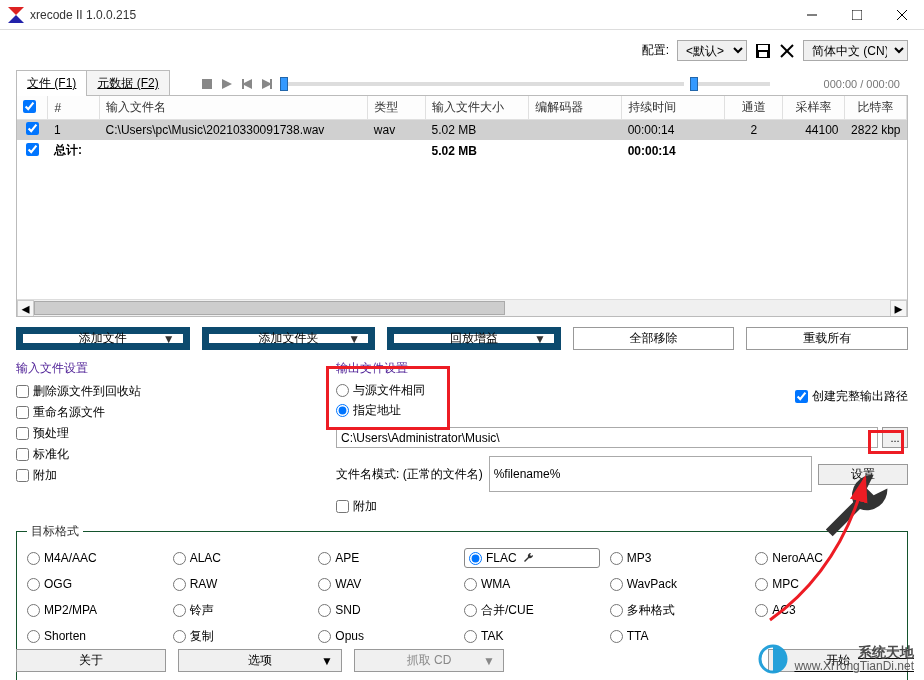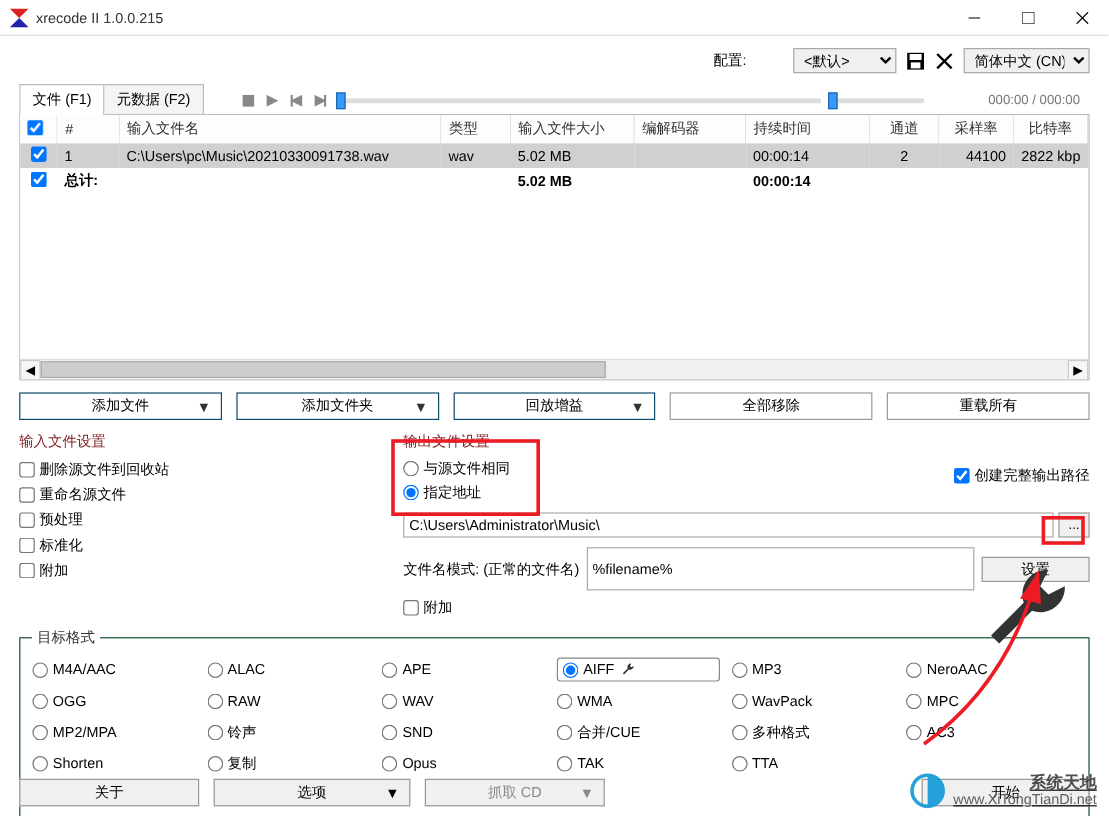--- a/index.html
+++ b/index.html
@@ -12,28 +12,28 @@
 .titlebar-controls { display: flex; }
 .titlebar-btn { width: 45px; height: 29px; display: flex; align-items: center; justify-content: center; cursor: pointer; }
 .logo-icon { width: 16px; height: 16px; }
 
 
 .main { padding: 10px 16px 8px 16px; }
 
 
 .config-row { display: flex; justify-content: flex-end; align-items: center; gap: 8px; margin-bottom: 8px; font-size: 12px; }
 .config-select { height: 21px; font-size: 12px; border: 1px solid #aaa; background: #f0f0f0; padding: 0 4px; }
-.config-select.profile { width: 86px; margin-left: 31px; }
+.config-select.profile { width: 70px; }
 .config-select.lang { width: 105px; }
 .save-icon { width: 16px; height: 16px; cursor: pointer; }
 
 
 .tabs-player-row { display: flex; align-items: flex-end; margin-bottom: 0; }
 .tabs { display: flex; align-items: flex-end; }
-.tab { padding: 4px 10px; font-size: 12px; border: 1px solid #bbb; border-bottom: none; background: #f4f4f4; position: relative; top: 1px; cursor: pointer; }
+.tab { padding: 4px 10px; font-size: 12px; border: 1px solid #bbb; border-bottom: none; background: #f4f4f4; position: relative; top: 1px; cursor: pointer; text-decoration: underline; }
 .tab.active { background: #fff; z-index: 2; }
 .tab + .tab { border-left: none; }
 .player-area { flex: 1; display: flex; align-items: center; gap: 6px; padding: 0 8px 4px 30px; }
 .player-btn { width: 14px; height: 14px; display: flex; align-items: center; justify-content: center; color: #888; cursor: pointer; }
 .slider { flex: 1; height: 4px; background: #ddd; position: relative; cursor: pointer; }
 .slider-thumb { position: absolute; width: 8px; height: 14px; background: #3399ff; border: 1px solid #2266aa; top: -5px; left: 0; }
 .slider.short { width: 80px; flex: none; }
 .time-display { font-size: 11px; color: #777; white-space: nowrap; margin-left: 48px; }
 
 
@@ -54,31 +54,31 @@
 .col-sr { width: 60px; text-align: right; }
 .col-br { width: 60px; text-align: right; }
 .file-table th.col-ch, .file-table th.col-sr, .file-table th.col-br { text-align: center; }
 .scrollbar-h { position: absolute; bottom: 0; left: 0; right: 0; height: 17px; background: #f0f0f0; border-top: 1px solid #ddd; display: flex; align-items: center; }
 .scrollbar-h .arrow { width: 17px; height: 17px; display: flex; align-items: center; justify-content: center; border: 1px solid #ccc; background: #f6f6f6; }
 .scrollbar-h .track { flex:1; height:100%; position:relative; }
 .scrollbar-h .thumb { position: absolute; left:0; top:1px; width: 55%; height: 14px; background: #cdcdcd; border: 1px solid #aaa; }
 
 
 .action-row { display: flex; gap: 12px; margin: 10px 0; }
-.action-btn { flex: 1; height: 23px; border: 1px solid #0c4a6e; background: #fff; font-size: 12px; display: flex; align-items: center; justify-content: center; position: relative; cursor: pointer; }
+.action-btn { flex: 1; height: 23px; border: 7px solid #0c4a6e; background: #fff; font-size: 12px; display: flex; align-items: center; justify-content: center; position: relative; cursor: pointer; }
 .action-btn.plain { border: 1px solid #999; }
 .action-btn .dropdown-arrow { position: absolute; right: 8px; color: #333; }
 .action-btn.blue { color: #000; }
 
 
 .settings-row { display: flex; gap: 20px; font-size: 12px; margin-bottom: 6px; position: relative; }
 .settings-col { display: flex; flex-direction: column; gap: 4px; }
 .settings-col.left { width: 300px; }
 .settings-col.right { flex: 1; }
-.panel-title { color: #7f1d1d; margin-bottom: 2px; }
+.panel-title { color: #4c1d95; margin-bottom: 2px; }
 .chk-row { display: flex; align-items: center; gap: 4px; }
 .chk-row input[type=checkbox] { width: 13px; height: 13px; }
 .radio-row { display: flex; align-items: center; gap: 4px; }
 .output-path-row { display: flex; align-items: center; gap: 4px; margin-top: 4px; }
 .output-path { flex: 1; height: 21px; border: 1px solid #aaa; padding: 0 4px; font-size: 12px; }
 .browse-btn { width: 26px; height: 21px; border: 1px solid #999; background: #f0f0f0; font-size: 11px; cursor: pointer; }
 .filename-row { display: flex; align-items: center; gap: 6px; margin-top: 4px; }
 .filename-pattern { flex: 1; height: 21px; border: 1px solid #aaa; padding: 17px 4px; font-size: 12px; }
 .set-btn { width: 90px; height: 21px; border: 1px solid #999; background: #f0f0f0; font-size: 12px; cursor: pointer; position: relative; }
 .set-btn .wrench { position: absolute; right: 6px; top: 3px; }
@@ -338,21 +338,21 @@
         <label class="fmt-cell">
           <input type="radio" name="fmt" style="">
           <span>ALAC</span>
         </label>
         <label class="fmt-cell">
           <input type="radio" name="fmt" style="">
           <span>APE</span>
         </label>
         <label class="fmt-cell selected">
           <input type="radio" name="fmt" checked="" style="">
-          <span>AIFF</span>
+          <span>FLAC</span>
           <svg class="fmt-wrench" viewBox="0 0 12 12">
             <path d="M10 3a3 3 0 0 1-4 3L2 10l-1-1 4-4a3 3 0 0 1 3-4l-1 2 1 1 2-1z" fill="#333"></path>
           </svg>
         </label>
         <label class="fmt-cell">
           <input type="radio" name="fmt" style="">
           <span>MP3</span>
         </label>
         <label class="fmt-cell">
           <input type="radio" name="fmt" style="">

